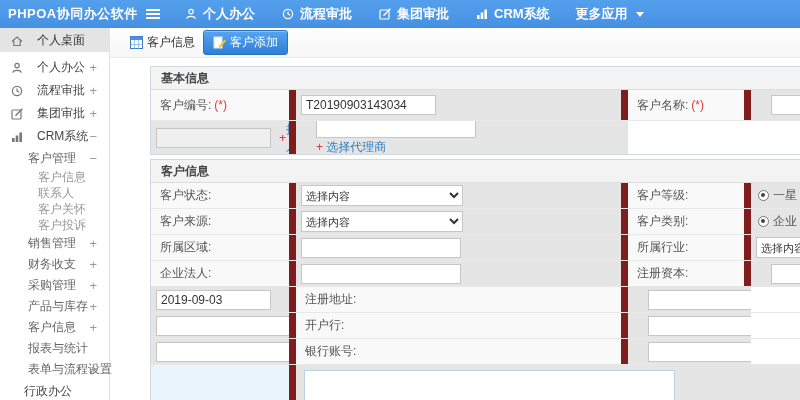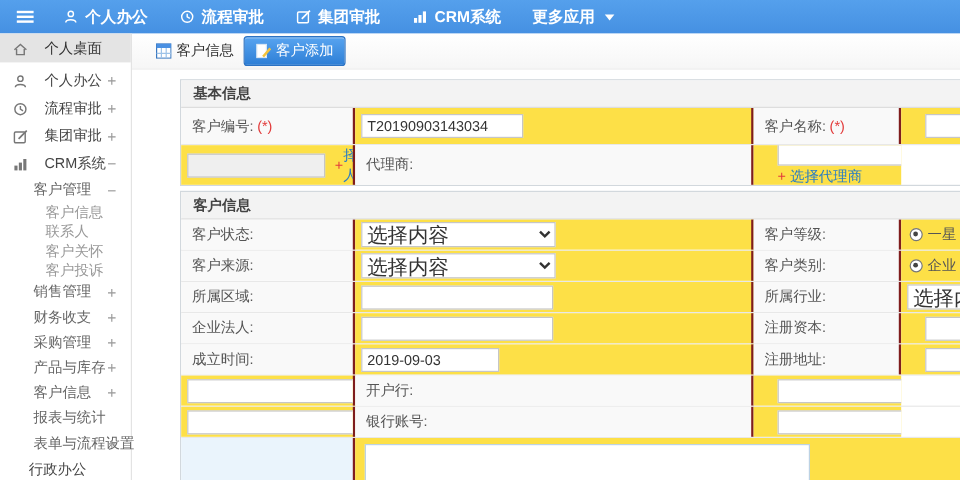--- a/index.html
+++ b/index.html
@@ -41,33 +41,33 @@
               background:linear-gradient(#58a4f0,#2e7fd6);box-shadow:inset 0 1px 0 rgba(255,255,255,.35);}
 
   
   .panel{position:absolute;left:150px;top:66px;width:790px;}
   .section{border:1px solid #d2d8dd;background:#fff;}
   .section + .section{margin-top:4px;}
   .sec-head{height:22px;line-height:22px;background:#f3f3f3;border-bottom:1px solid #ddd;
             font-weight:bold;color:#444;padding-left:10px;}
   .frow{display:grid;grid-template-columns:145px 332px 123px 190px;border-bottom:1px solid #e8e8e8;}
   .frow:last-child{border-bottom:none;}
-  .cell{display:flex;align-items:center;border-right:2px solid #7f1d1d;box-sizing:border-box;overflow:hidden;}
+  .cell{display:flex;align-items:center;border-right:7px solid #7f1d1d;box-sizing:border-box;overflow:hidden;}
   .cell:last-child{border-right:none;}
   .lblc{background:#f9f9f9;padding-left:9px;color:#555;}
-  .fldc{background:#fde047;padding-left:5px;}
+  .fldc{background:#e5e5e5;padding-left:5px;}
   .h30{height:30px;} .h33{height:33px;} .h25{height:25px;}
   .req{color:#e23b3b;margin-left:3px;}
   .plus{color:#e23b3b;margin-left:8px;}
   .lnk{color:#2a7dc4;cursor:pointer;text-decoration:none;}
   .txt{height:16px;border:1px solid #c6c6c6;padding:1px 4px;font-size:12px;color:#333;
        font-family:inherit;background:#fff;}
   .w125{width:125px;} .w150{width:150px;} .w105{width:105px;}
   .dis{width:105px;background:#efefef;}
-  .sel{width:162px;height:21px;font-size:17px;border:1px solid #c6c6c6;background:#fff;color:#333;
+  .sel{width:162px;height:21px;font-size:11px;border:1px solid #c6c6c6;background:#fff;color:#333;
        font-family:inherit;}
   .r-in{margin-left:15px;}
   .stack{flex-direction:column;align-items:flex-start;justify-content:center;gap:1px;}
   .radio{width:9px;height:9px;border:1px solid #777;border-radius:50%;display:inline-block;
          position:relative;margin:0 4px 0 2px;flex:none;background:#fff;}
   .radio::after{content:"";position:absolute;left:2px;top:2px;width:4px;height:4px;border-radius:50%;background:#444;}
   .rlbl{color:#555;}
   .hl{background:#eaf4fc;}
   .tall{height:100px;align-items:flex-start;}
   .bigtext{margin:5px 0 0 3px;width:365px;height:80px;border:1px solid #bcd2e4;resize:none;
@@ -102,20 +102,21 @@
     <g id="sym-building">
         <rect x="3" y="2.5" width="8" height="9.5" fill="none" stroke="currentColor" stroke-width="1.2"></rect>
         <path d="M5 5 H9 M5 7 H9 M5 9 H9" stroke="currentColor" stroke-width="1"></path>
       </g>
   </defs>
 </svg>
 
 <div class="screen">
 
   <div class="topbar">
+    <div class="logo">PHPOA协同办公软件</div>
     <span class="ham">
         <i></i>
         <i></i>
         <i></i>
       </span>
     <div class="topnav">
       <div class="nav-item">
         <svg class="ic">
             <use href="#sym-person"></use>
           </svg>
@@ -268,23 +269,20 @@
         <div class="cell fldc h30">
           <input class="txt w150 r-in" value="" style="">
         </div>
       </div>
       <div class="frow">
         <div class="cell fldc h33">
           <input class="txt dis" disabled="" value="" style="">
           <span class="plus">+</span>
           <a class="lnk">选择人员</a>
         </div>
-        <div class="cell lblc h33">
-          <span>代理商:</span>
-        </div>
         <div class="cell fldc stack h33">
           <input class="txt w150 r-in" value="" style="">
           <span class="r-in">
             <span class="plus" style="margin-left:0">+</span>
             <a class="lnk">选择代理商</a>
           </span>
         </div>
       </div>
     </div>
 
@@ -353,23 +351,20 @@
         </div>
         <div class="cell lblc h25">
             <span>注册资本:</span>
           </div>
         <div class="cell fldc h25">
           <input class="txt w150 r-in" value="" style="">
         </div>
       </div>
 
       <div class="frow">
-        <div class="cell lblc h25">
-            <span>成立时间:</span>
-          </div>
         <div class="cell fldc h25">
           <input class="txt w105" value="2019-09-03" style="">
         </div>
         <div class="cell lblc h25">
             <span>注册地址:</span>
           </div>
         <div class="cell fldc h25">
           <input class="txt w150 r-in" value="" style="">
         </div>
       </div>

